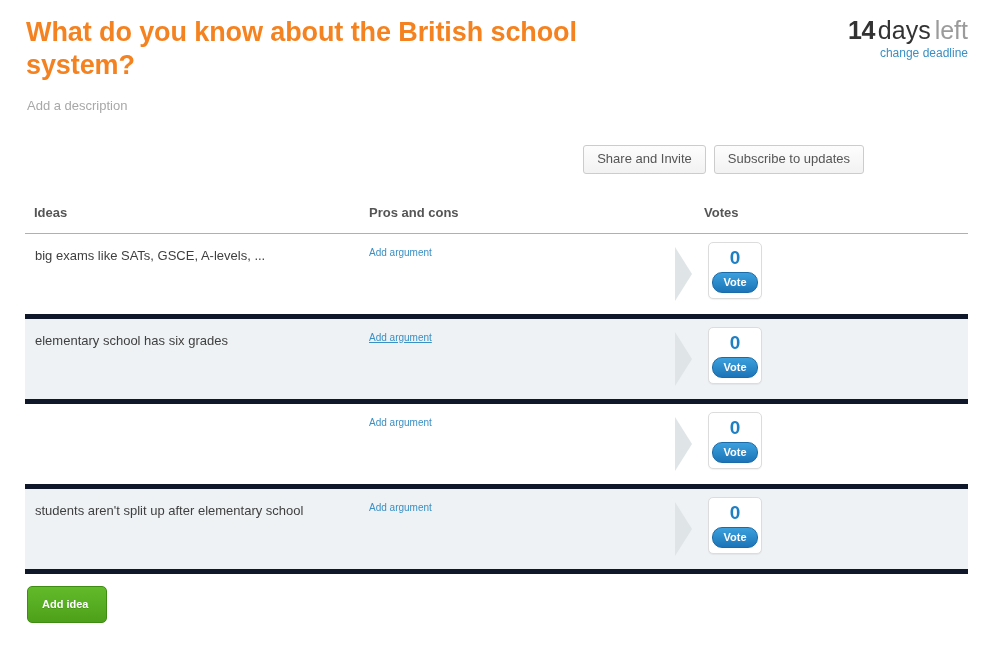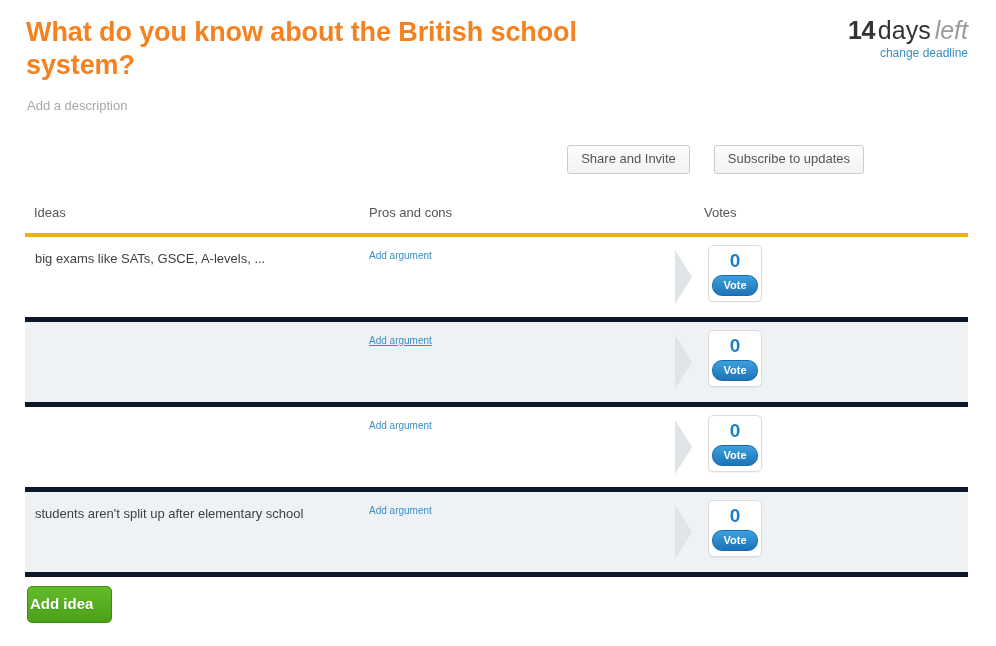--- a/index.html
+++ b/index.html
@@ -67,38 +67,37 @@
   }
   .deadline-unit {
     font-weight: normal;
     color: #333333;
     margin-left: 3px;
   }
   .deadline-left {
     color: #9b9b9b;
     font-weight: normal;
     margin-left: 4px;
-    font-style: italic;
   }
   .change-deadline {
     display: block;
     margin-top: 2px;
     font-size: 12px;
     color: #3a8fc4;
     text-decoration: none;
     cursor: pointer;
   }
 
   
   .action-bar {
     position: absolute;
     right: 28px;
     top: 145px;
     display: flex;
-    gap: 24px;
+    gap: 8px;
   }
   .btn-gray {
     font-family: "Liberation Sans", sans-serif;
     font-size: 13px;
     color: #555;
     background: linear-gradient(to bottom, #fdfdfd 0%, #f2f2f2 100%);
     border: 1px solid #cccccc;
     border-radius: 3px;
     padding: 6px 13px 7px 13px;
     cursor: pointer;
@@ -109,21 +108,22 @@
   
   .ideas-table {
     position: absolute;
     left: 25px;
     top: 205px;
     width: 943px;
   }
   .table-head {
     position: relative;
     height: 28px;
-    border-bottom: 4px solid #eab308;
+    border-bottom: 1px solid #eab308;
+    font-weight: bold;
   }
   .th {
     position: absolute;
     top: 0;
     font-size: 13px;
     color: #555555;
   }
   .th-ideas { left: 9px; }
   .th-pros  { left: 344px; }
   .th-votes { left: 679px; }
@@ -207,27 +207,27 @@
     cursor: pointer;
     line-height: 12px;
   }
 
   
   .add-idea-btn {
     position: absolute;
     left: 27px;
     top: 586px;
     font-family: "Liberation Sans", sans-serif;
-    font-size: 15px;
+    font-size: 11px;
     font-weight: bold;
     color: #ffffff;
     background: linear-gradient(to bottom, #62bb2a 0%, #4da019 100%);
     border: 1px solid #3f8c12;
     border-radius: 5px;
-    padding: 9px 18px 10px 2px;
+    padding: 9px 18px 10px 14px;
     cursor: pointer;
     line-height: 16px;
     text-shadow: 0 1px 0 rgba(0,0,0,0.15);
   }
 </style>
 </head>
 <body>
 
 <div class="page">
 
@@ -261,20 +261,21 @@
       <div class="vote-wrap">
         <div class="vote-tail"></div>
         <div class="vote-card">
           <div class="vote-count">0</div>
           <button class="vote-btn">Vote</button>
         </div>
       </div>
     </div>
 
     <div class="row alt">
+      <div class="idea-text">elementary school has six grades</div>
       <a class="add-argument hovered">Add argument</a>
       <div class="vote-wrap">
         <div class="vote-tail"></div>
         <div class="vote-card">
           <div class="vote-count">0</div>
           <button class="vote-btn">Vote</button>
         </div>
       </div>
     </div>
 

